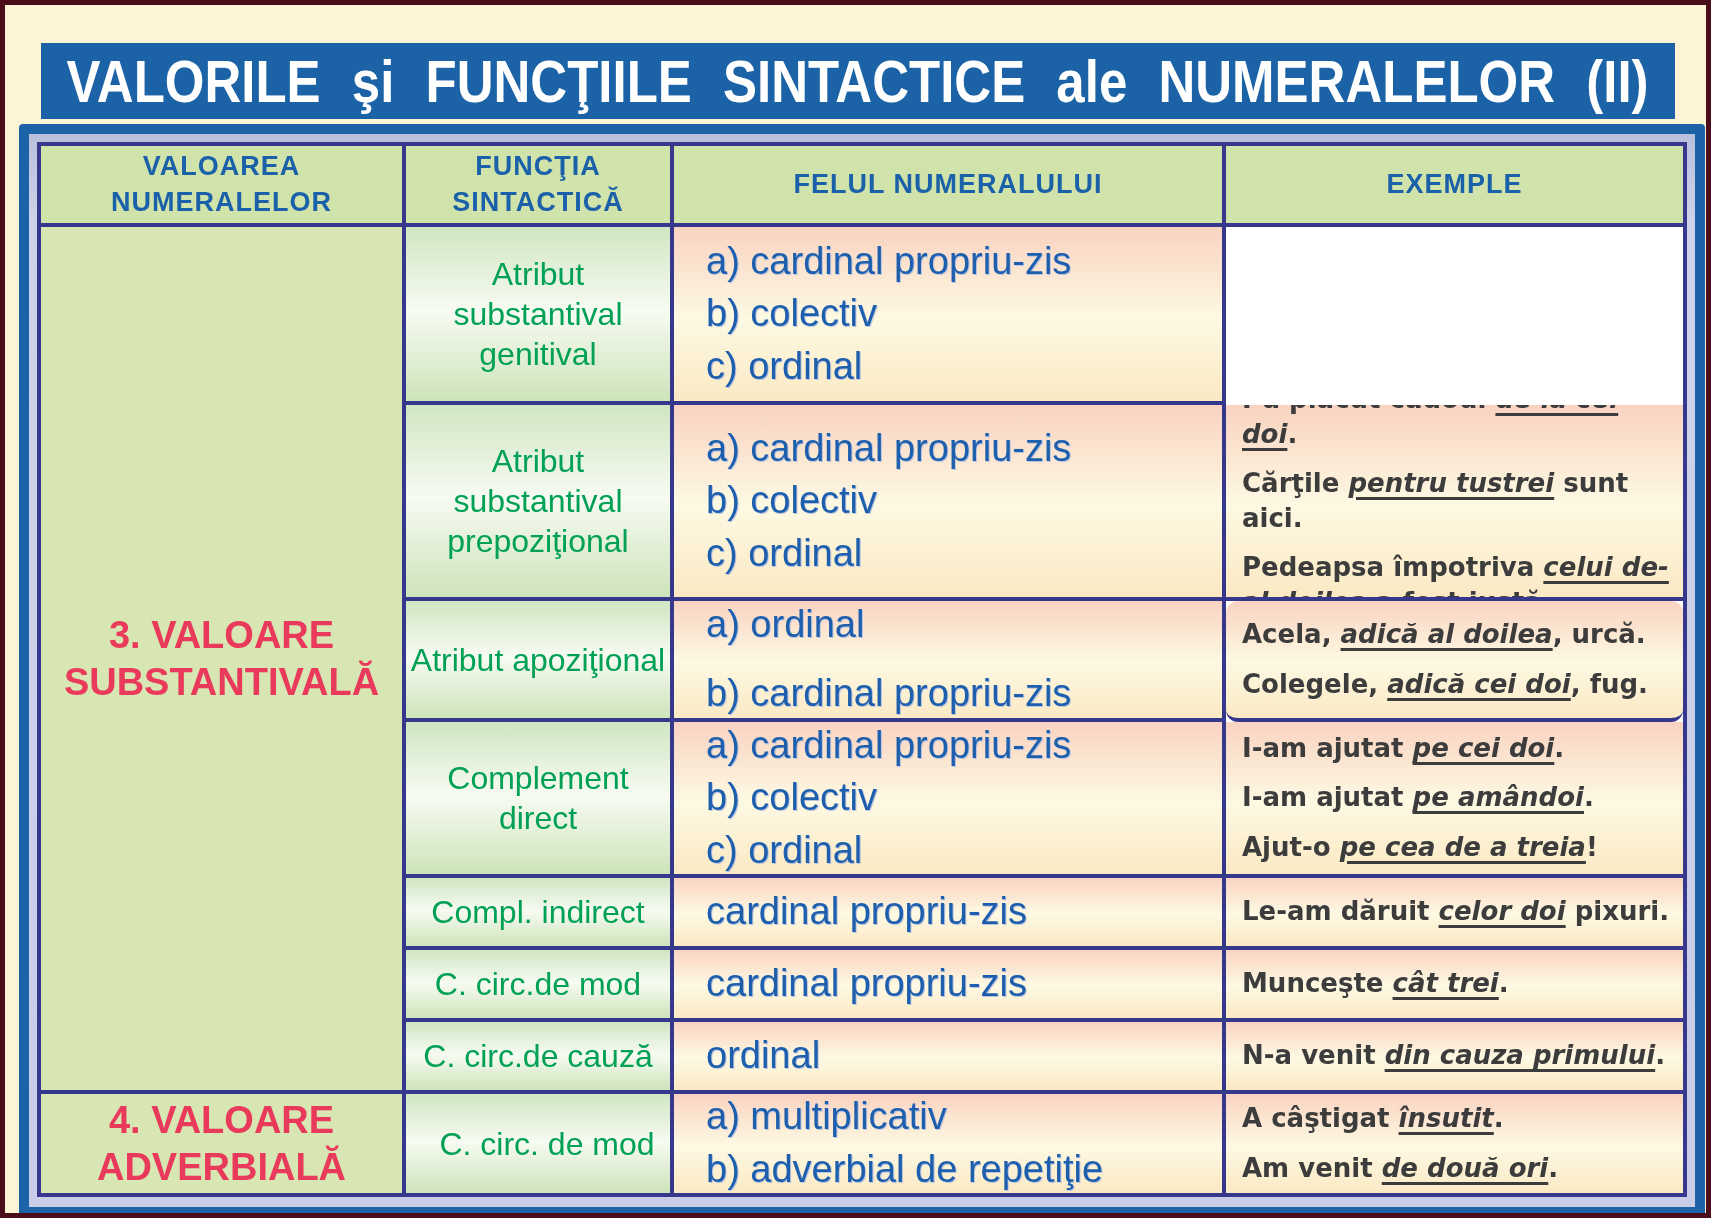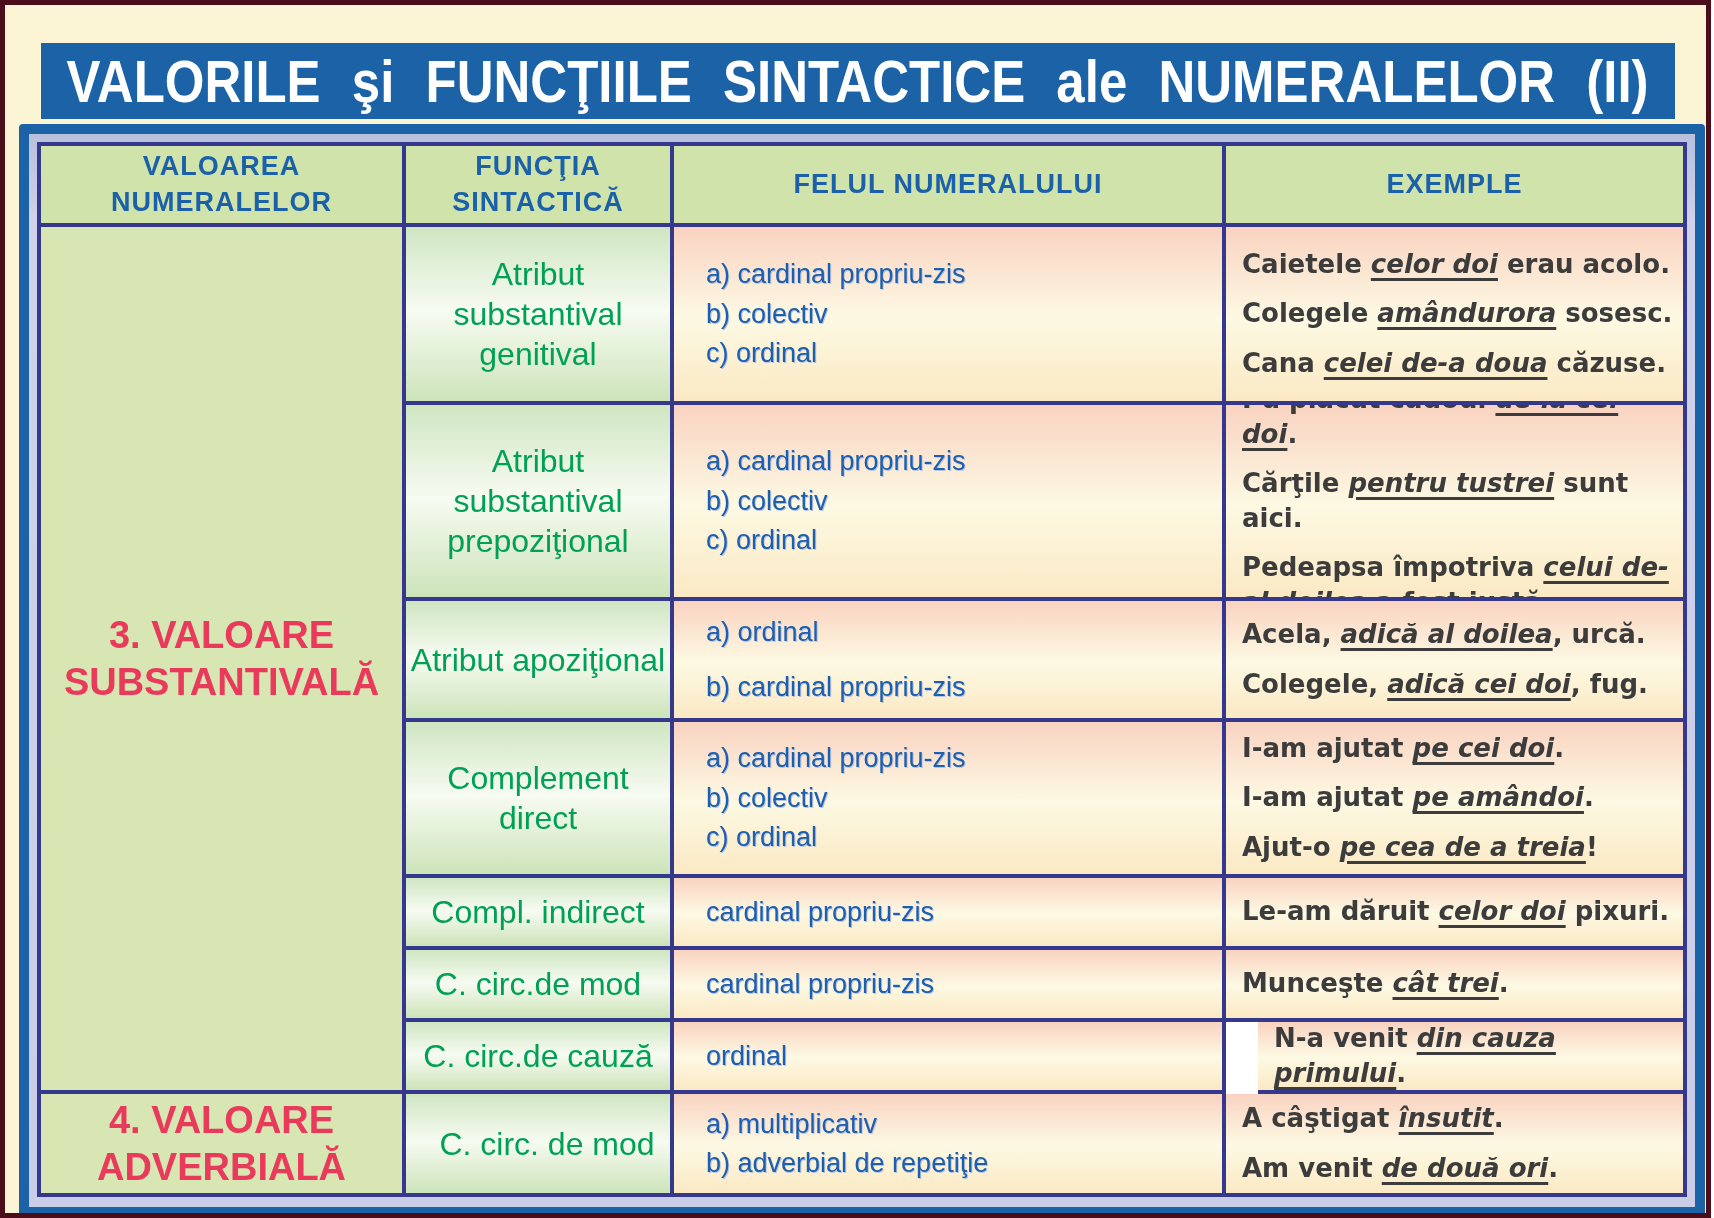--- a/index.html
+++ b/index.html
@@ -54,21 +54,21 @@
   .vlabel{color:var(--red-text);font-weight:bold;font-size:38px;line-height:1.22;
           text-align:center;padding:0 6px;}
 
   .fcell{background:linear-gradient(180deg,#cfe6c2 0%,#f7fbf2 48%,#cde4ba 100%);
          display:flex;align-items:center;justify-content:center;text-align:center;}
   .ftext{color:var(--green-text);font-size:32px;line-height:1.25;padding:0 4px;}
 
   .kcell{background:linear-gradient(180deg,#f9d3c1 0%,#fdf9e3 52%,#fbe9c4 100%);
          display:flex;flex-direction:column;justify-content:center;gap:7px;
          padding-left:32px;}
-  .kline{color:var(--blue-text);font-size:27px;line-height:1.2;
+  .kline{color:var(--blue-text);font-size:38px;line-height:1.2;
          text-shadow:1px 1px 0 #b9c3de;}
 
   .ecell{background:linear-gradient(180deg,#f9d3c1 0%,#fdf9e3 52%,#fbe9c4 100%);
          display:flex;flex-direction:column;justify-content:center;
          padding:6px 8px 6px 16px;}
   .exline{font-family:"DejaVu Sans",sans-serif;font-weight:bold;color:var(--ink);
           font-size:26px;line-height:1.35;margin:7px 0;}
   .useg{font-style:italic;text-decoration:underline;
         text-decoration-thickness:3px;text-underline-offset:5px;}
 </style>
@@ -90,46 +90,41 @@
             <div class="vlabel">3. VALOARE SUBSTANTIVALĂ</div>
           </div>
           <div class="cell fcell" style="grid-area: 2 / 2;">
             <div class="ftext">Atribut substantival genitival</div>
           </div>
           <div class="cell kcell" style="grid-area: 2 / 3;">
             <div class="kline">a) cardinal propriu-zis</div>
             <div class="kline">b) colectiv</div>
             <div class="kline">c) ordinal</div>
           </div>
-          <div class="cell ecell no-right" style="grid-area: 2 / 4;">
-            <div class="exline"><span>Caietele </span><span class="useg">celor doi</span><span> erau acolo.</span></div>
-            <div class="exline"><span>Colegele </span><span class="useg">amândurora</span><span> sosesc.</span></div>
-            <div class="exline"><span>Cana </span><span class="useg">celei de-a doua</span><span> căzuse.</span></div>
-          </div>
           <div class="cell fcell" style="grid-area: 3 / 2;">
             <div class="ftext">Atribut substantival prepoziţional</div>
           </div>
           <div class="cell kcell" style="grid-area: 3 / 3;">
             <div class="kline">a) cardinal propriu-zis</div>
             <div class="kline">b) colectiv</div>
             <div class="kline">c) ordinal</div>
           </div>
           <div class="cell ecell no-right" style="grid-area: 3 / 4;">
             <div class="exline"><span>I-a plăcut cadoul </span><span class="useg">de la cei doi</span><span>.</span></div>
             <div class="exline"><span>Cărţile </span><span class="useg">pentru tustrei</span><span> sunt aici.</span></div>
             <div class="exline"><span>Pedeapsa împotriva </span><span class="useg">celui de-al doilea</span><span> a fost justă.</span></div>
           </div>
           <div class="cell fcell" style="grid-area: 4 / 2;">
             <div class="ftext">Atribut apoziţional</div>
           </div>
           <div class="cell kcell" style="grid-area: 4 / 3; gap: 23px;">
             <div class="kline">a) ordinal</div>
             <div class="kline">b) cardinal propriu-zis</div>
           </div>
-          <div class="cell ecell no-right" style="grid-area: 4 / 4;">
+          <div class="cell ecell no-right" style="grid-area: 4 / 4; border-radius: 12px;">
             <div class="exline"><span>Acela, </span><span class="useg">adică al doilea</span><span>, urcă.</span></div>
             <div class="exline"><span>Colegele, </span><span class="useg">adică cei doi</span><span>, fug.</span></div>
           </div>
           <div class="cell fcell" style="grid-area: 5 / 2;">
             <div class="ftext">Complement direct</div>
           </div>
           <div class="cell kcell" style="grid-area: 5 / 3;">
             <div class="kline">a) cardinal propriu-zis</div>
             <div class="kline">b) colectiv</div>
             <div class="kline">c) ordinal</div>
@@ -156,21 +151,21 @@
           </div>
           <div class="cell ecell no-right" style="grid-area: 7 / 4;">
             <div class="exline"><span>Munceşte </span><span class="useg">cât trei</span><span>.</span></div>
           </div>
           <div class="cell fcell" style="grid-area: 8 / 2;">
             <div class="ftext">C. circ.de cauză</div>
           </div>
           <div class="cell kcell" style="grid-area: 8 / 3;">
             <div class="kline">ordinal</div>
           </div>
-          <div class="cell ecell no-right" style="grid-area: 8 / 4; margin-left: 32px;">
+          <div class="cell ecell no-right" style="grid-area: 8 / 4;">
             <div class="exline"><span>N-a venit </span><span class="useg">din cauza primului</span><span>.</span></div>
           </div>
           <div class="cell vcell no-bottom" style="grid-area: 9 / 1 / span 1;">
             <div class="vlabel">4. VALOARE ADVERBIALĂ</div>
           </div>
           <div class="cell fcell no-bottom" style="grid-area: 9 / 2; padding-left: 18px;">
             <div class="ftext">C. circ. de mod</div>
           </div>
           <div class="cell kcell no-bottom" style="grid-area: 9 / 3;">
             <div class="kline">a) multiplicativ</div>

